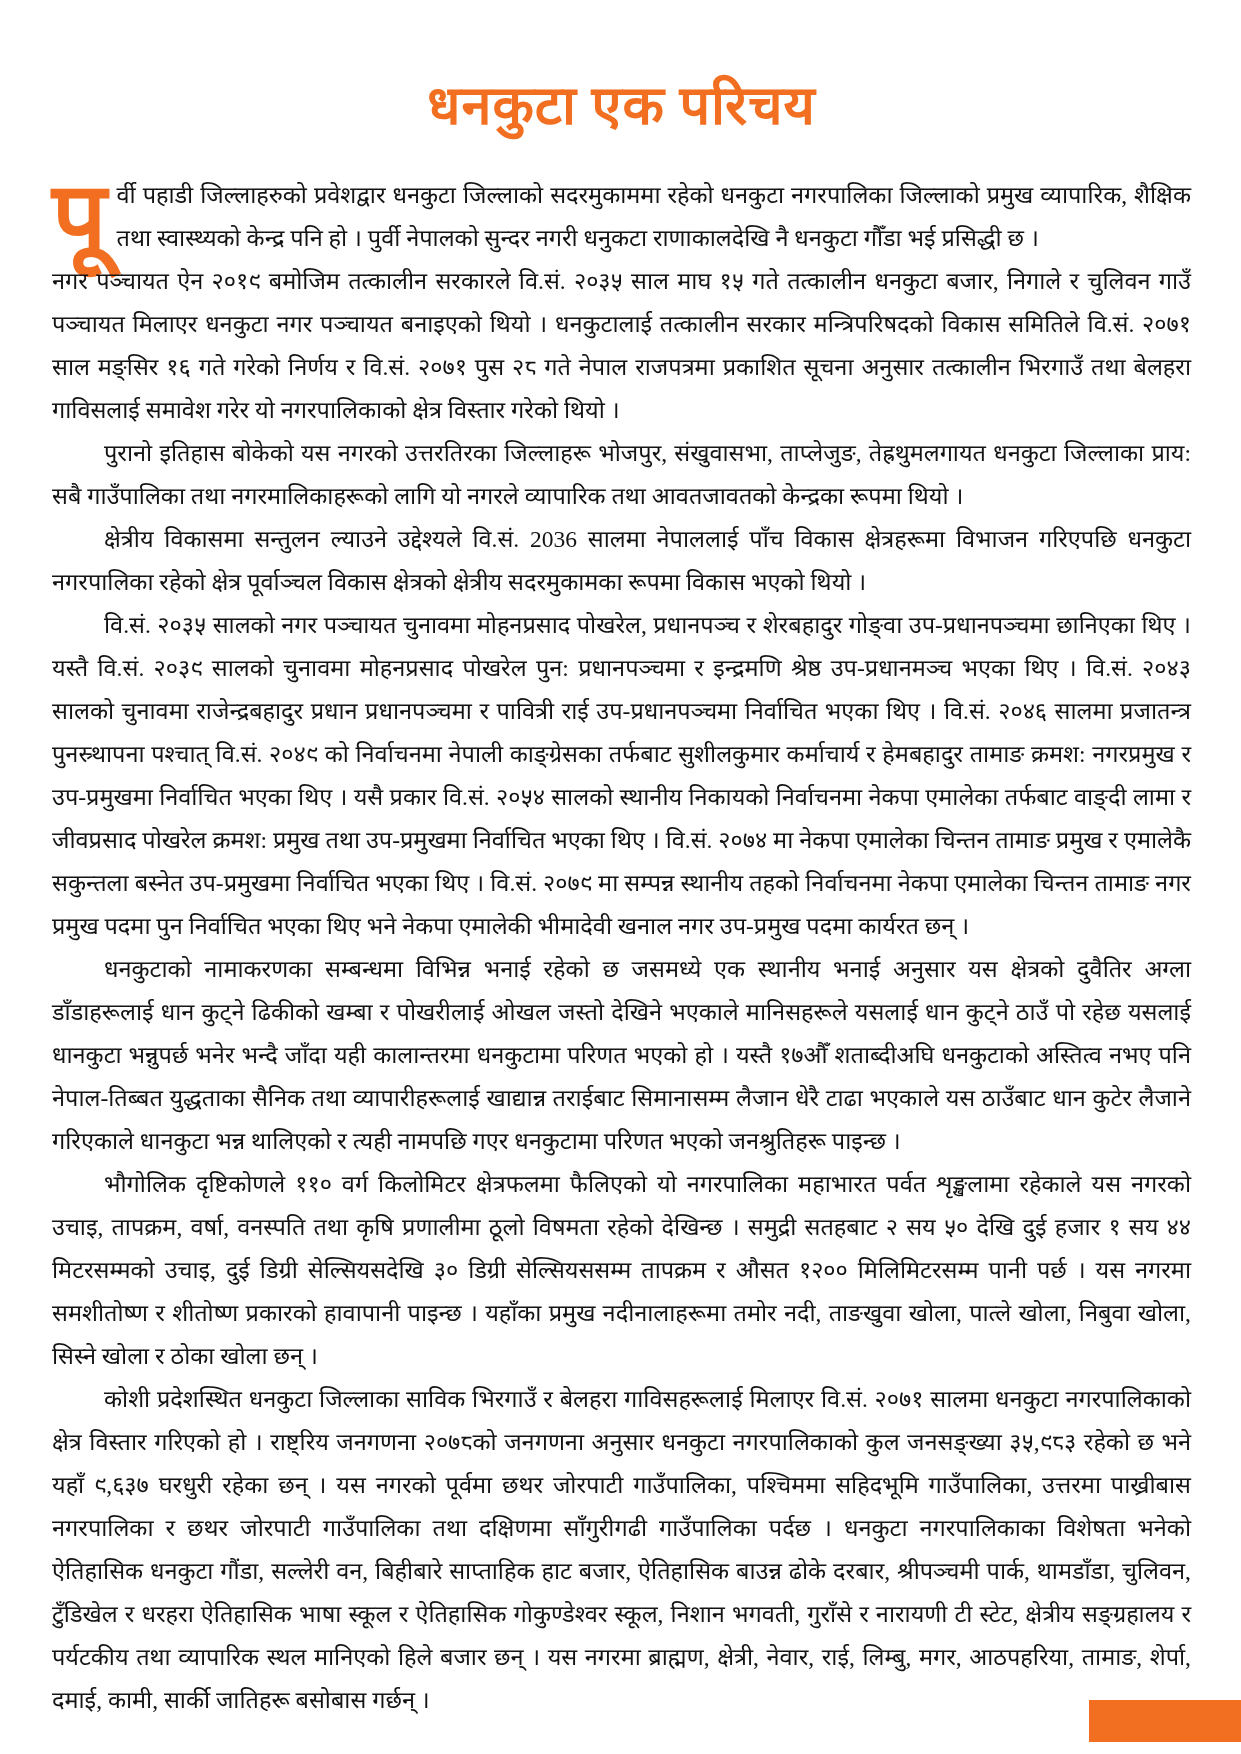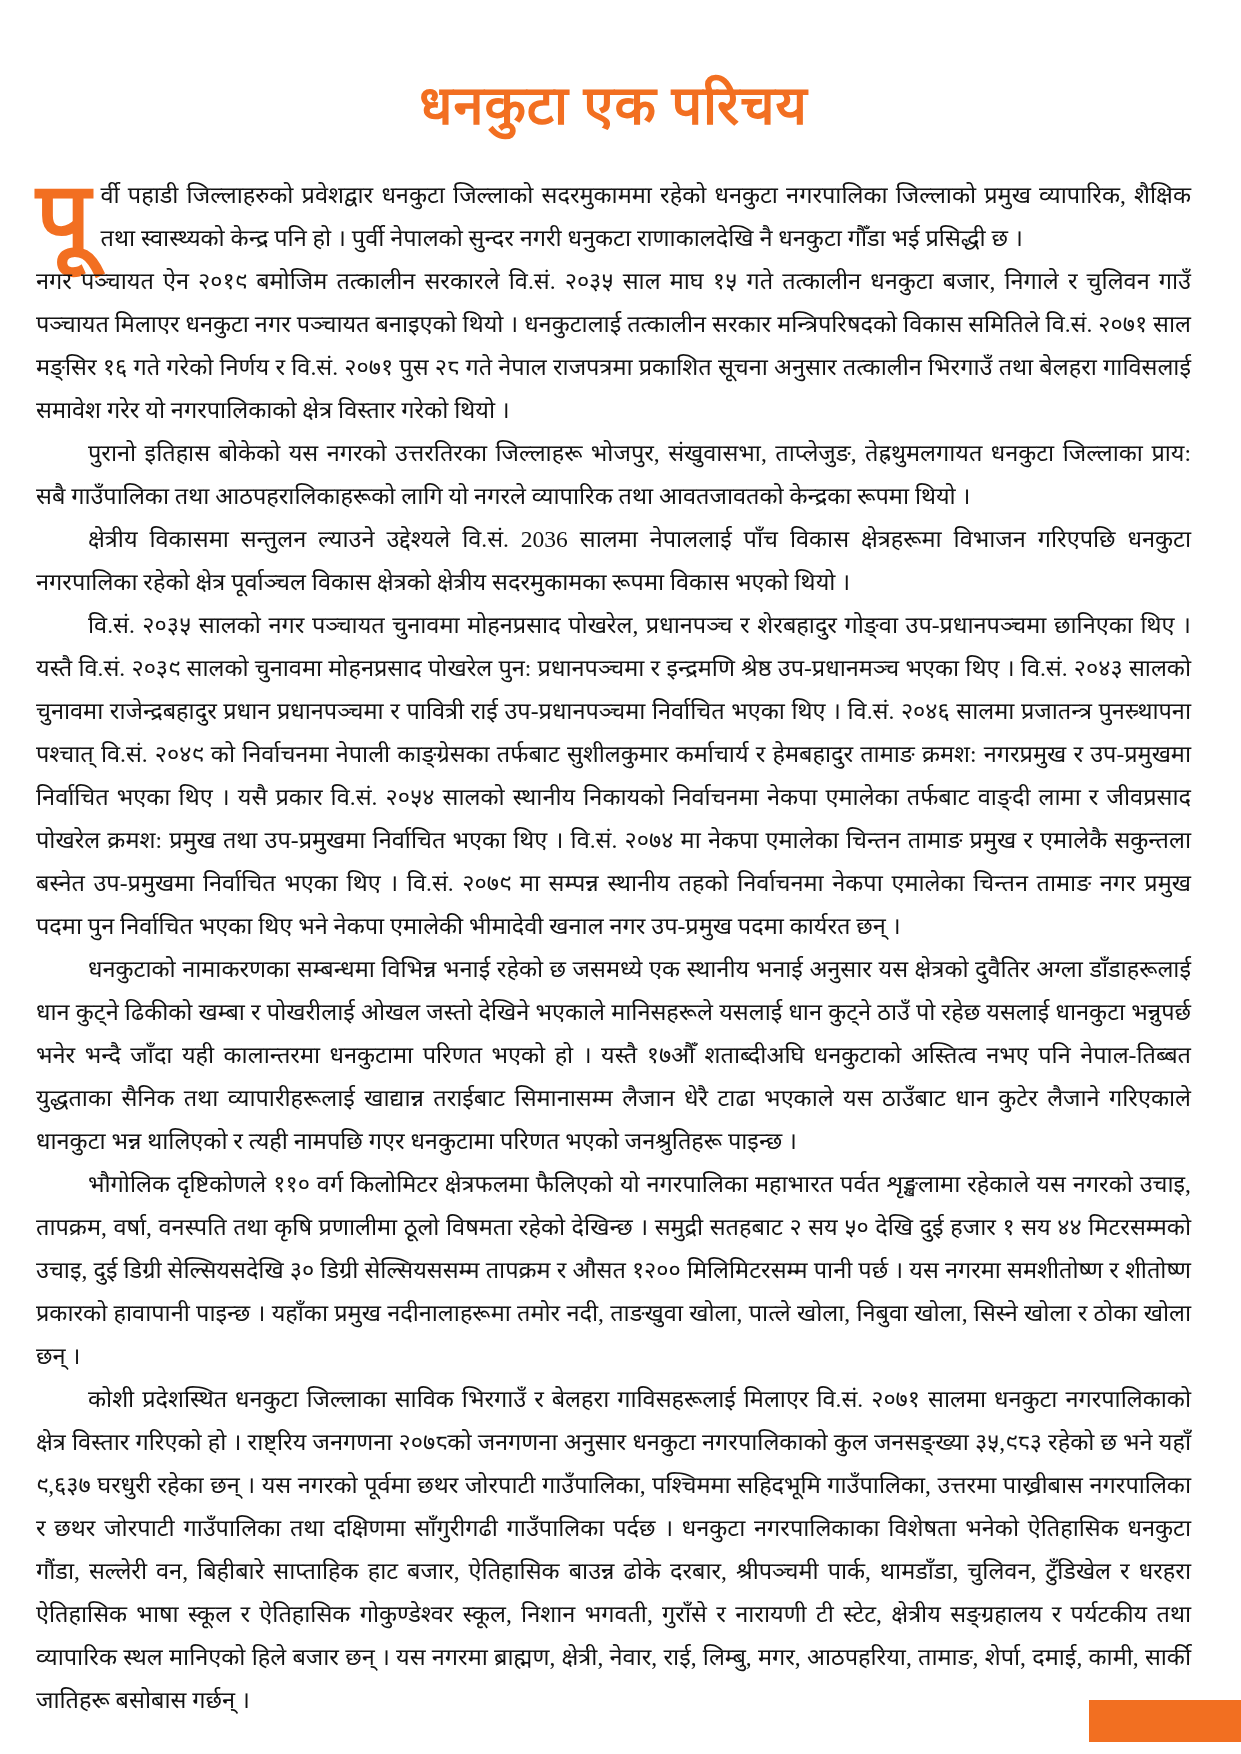--- a/index.html
+++ b/index.html
@@ -7,21 +7,21 @@
     padding: 0;
     background: #ffffff;
   }
   .page {
     position: relative;
     width: 1241px;
     height: 1754px;
     margin: 0 auto;
     background: #ffffff;
     box-sizing: border-box;
-    padding: 52px 50px 0 36px;
+    padding: 52px 50px 0 52px;
     overflow: hidden;
     font-family: "Liberation Serif", "DejaVu Serif", serif;
   }
   .title {
     text-align: center;
     font-size: 54px;
     font-weight: 700;
     color: #F26F21;
     margin: 14px 0 34px 0;
     letter-spacing: 1px;
@@ -58,21 +58,21 @@
 </style>
 </head>
 <body>
 
 <div class="page">
   <h1 class="title">धनकुटा एक परिचय</h1>
 
   <div class="article">
       <p><span class="dropcap">पू</span>र्वी पहाडी जिल्लाहरुको प्रवेशद्वार धनकुटा जिल्लाको सदरमुकाममा रहेको धनकुटा नगरपालिका जिल्लाको प्रमुख व्यापारिक, शैक्षिक तथा स्वास्थ्यको केन्द्र पनि हो । पुर्वी नेपालको सुन्दर नगरी धनुकटा राणाकालदेखि नै धनकुटा गौँडा भई प्रसिद्धी छ ।</p>
       <p>नगर पञ्चायत ऐन २०१९ बमोजिम तत्कालीन सरकारले वि.सं. २०३५ साल माघ १५ गते तत्कालीन धनकुटा बजार, निगाले र चुलिवन गाउँ पञ्चायत मिलाएर धनकुटा नगर पञ्चायत बनाइएको थियो । धनकुटालाई तत्कालीन सरकार मन्त्रिपरिषदको विकास समितिले वि.सं. २०७१ साल मङ्सिर १६ गते गरेको निर्णय र वि.सं. २०७१ पुस २८ गते नेपाल राजपत्रमा प्रकाशित सूचना अनुसार तत्कालीन भिरगाउँ तथा बेलहरा गाविसलाई समावेश गरेर यो नगरपालिकाको क्षेत्र विस्तार गरेको थियो ।</p>
-      <p class="indent">पुरानो इतिहास बोकेको यस नगरको उत्तरतिरका जिल्लाहरू भोजपुर, संखुवासभा, ताप्लेजुङ, तेह्रथुमलगायत धनकुटा जिल्लाका प्राय: सबै गाउँपालिका तथा आठपहरालिकाहरूको लागि यो नगरले व्यापारिक तथा आवतजावतको केन्द्रका रूपमा थियो ।</p>
+      <p class="indent">पुरानो इतिहास बोकेको यस नगरको उत्तरतिरका जिल्लाहरू भोजपुर, संखुवासभा, ताप्लेजुङ, तेह्रथुमलगायत धनकुटा जिल्लाका प्राय: सबै गाउँपालिका तथा नगरमालिकाहरूको लागि यो नगरले व्यापारिक तथा आवतजावतको केन्द्रका रूपमा थियो ।</p>
       <p class="indent">क्षेत्रीय विकासमा सन्तुलन ल्याउने उद्देश्यले वि.सं. 2036 सालमा नेपाललाई पाँच विकास क्षेत्रहरूमा विभाजन गरिएपछि धनकुटा नगरपालिका रहेको क्षेत्र पूर्वाञ्चल विकास क्षेत्रको क्षेत्रीय सदरमुकामका रूपमा विकास भएको थियो ।</p>
       <p class="indent">वि.सं. २०३५ सालको नगर पञ्चायत चुनावमा मोहनप्रसाद पोखरेल, प्रधानपञ्च र शेरबहादुर गोङ्वा उप-प्रधानपञ्चमा छानिएका थिए । यस्तै वि.सं. २०३९ सालको चुनावमा मोहनप्रसाद पोखरेल पुन: प्रधानपञ्चमा र इन्द्रमणि श्रेष्ठ उप-प्रधानमञ्च भएका थिए । वि.सं. २०४३ सालको चुनावमा राजेन्द्रबहादुर प्रधान प्रधानपञ्चमा र पावित्री राई उप-प्रधानपञ्चमा निर्वाचित भएका थिए । वि.सं. २०४६ सालमा प्रजातन्त्र पुनस्र्थापना पश्चात् वि.सं. २०४९ को निर्वाचनमा नेपाली काङ्ग्रेसका तर्फबाट सुशीलकुमार कर्माचार्य र हेमबहादुर तामाङ क्रमश: नगरप्रमुख र उप-प्रमुखमा निर्वाचित भएका थिए । यसै प्रकार वि.सं. २०५४ सालको स्थानीय निकायको निर्वाचनमा नेकपा एमालेका तर्फबाट वाङ्दी लामा र जीवप्रसाद पोखरेल क्रमश: प्रमुख तथा उप-प्रमुखमा निर्वाचित भएका थिए । वि.सं. २०७४ मा नेकपा एमालेका चिन्तन तामाङ प्रमुख र एमालेकै सकुन्तला बस्नेत उप-प्रमुखमा निर्वाचित भएका थिए । वि.सं. २०७९ मा सम्पन्न स्थानीय तहको निर्वाचनमा नेकपा एमालेका चिन्तन तामाङ नगर प्रमुख पदमा पुन निर्वाचित भएका थिए भने नेकपा एमालेकी भीमादेवी खनाल नगर उप-प्रमुख पदमा कार्यरत छन् ।</p>
       <p class="indent">धनकुटाको नामाकरणका सम्बन्धमा विभिन्न भनाई रहेको छ जसमध्ये एक स्थानीय भनाई अनुसार यस क्षेत्रको दुवैतिर अग्ला डाँडाहरूलाई धान कुट्ने ढिकीको खम्बा र पोखरीलाई ओखल जस्तो देखिने भएकाले मानिसहरूले यसलाई धान कुट्ने ठाउँ पो रहेछ यसलाई धानकुटा भन्नुपर्छ भनेर भन्दै जाँदा यही कालान्तरमा धनकुटामा परिणत भएको हो । यस्तै १७औँ शताब्दीअघि धनकुटाको अस्तित्व नभए पनि नेपाल-तिब्बत युद्धताका सैनिक तथा व्यापारीहरूलाई खाद्यान्न तराईबाट सिमानासम्म लैजान धेरै टाढा भएकाले यस ठाउँबाट धान कुटेर लैजाने गरिएकाले धानकुटा भन्न थालिएको र त्यही नामपछि गएर धनकुटामा परिणत भएको जनश्रुतिहरू पाइन्छ ।</p>
       <p class="indent">भौगोलिक दृष्टिकोणले ११० वर्ग किलोमिटर क्षेत्रफलमा फैलिएको यो नगरपालिका महाभारत पर्वत शृङ्खलामा रहेकाले यस नगरको उचाइ, तापक्रम, वर्षा, वनस्पति तथा कृषि प्रणालीमा ठूलो विषमता रहेको देखिन्छ । समुद्री सतहबाट २ सय ५० देखि दुई हजार १ सय ४४ मिटरसम्मको उचाइ, दुई डिग्री सेल्सियसदेखि ३० डिग्री सेल्सियससम्म तापक्रम र औसत १२०० मिलिमिटरसम्म पानी पर्छ । यस नगरमा समशीतोष्ण र शीतोष्ण प्रकारको हावापानी पाइन्छ । यहाँका प्रमुख नदीनालाहरूमा तमोर नदी, ताङखुवा खोला, पात्ले खोला, निबुवा खोला, सिस्ने खोला र ठोका खोला छन् ।</p>
       <p class="indent">कोशी प्रदेशस्थित धनकुटा जिल्लाका साविक भिरगाउँ र बेलहरा गाविसहरूलाई मिलाएर वि.सं. २०७१ सालमा धनकुटा नगरपालिकाको क्षेत्र विस्तार गरिएको हो । राष्ट्रिय जनगणना २०७८को जनगणना अनुसार धनकुटा नगरपालिकाको कुल जनसङ्ख्या ३५,९८३ रहेको छ भने यहाँ ९,६३७ घरधुरी रहेका छन् । यस नगरको पूर्वमा छथर जोरपाटी गाउँपालिका, पश्चिममा सहिदभूमि गाउँपालिका, उत्तरमा पाख्रीबास नगरपालिका र छथर जोरपाटी गाउँपालिका तथा दक्षिणमा साँगुरीगढी गाउँपालिका पर्दछ । धनकुटा नगरपालिकाका विशेषता भनेको ऐतिहासिक धनकुटा गौंडा, सल्लेरी वन, बिहीबारे साप्ताहिक हाट बजार, ऐतिहासिक बाउन्न ढोके दरबार, श्रीपञ्चमी पार्क, थामडाँडा, चुलिवन, टुँडिखेल र धरहरा ऐतिहासिक भाषा स्कूल र ऐतिहासिक गोकुण्डेश्वर स्कूल, निशान भगवती, गुराँसे र नारायणी टी स्टेट, क्षेत्रीय सङ्ग्रहालय र पर्यटकीय तथा व्यापारिक स्थल मानिएको हिले बजार छन् । यस नगरमा ब्राह्मण, क्षेत्री, नेवार, राई, लिम्बु, मगर, आठपहरिया, तामाङ, शेर्पा, दमाई, कामी, सार्की जातिहरू बसोबास गर्छन् ।</p>
     </div>
 
   <div class="footer-bar"></div>
 </div>
 

